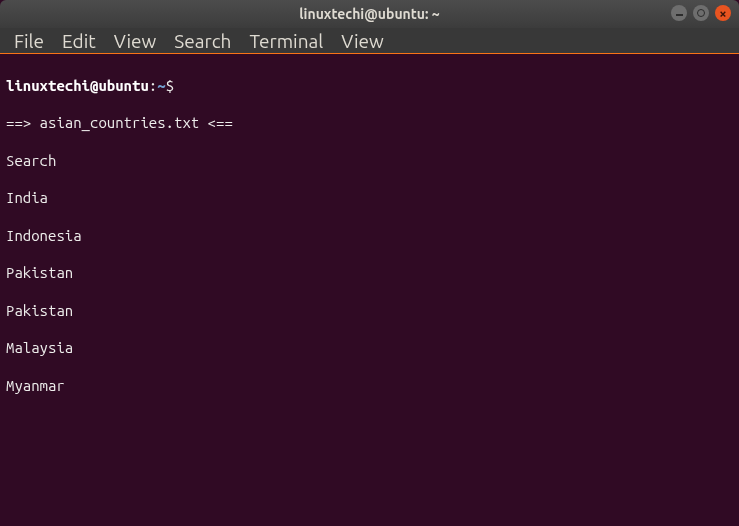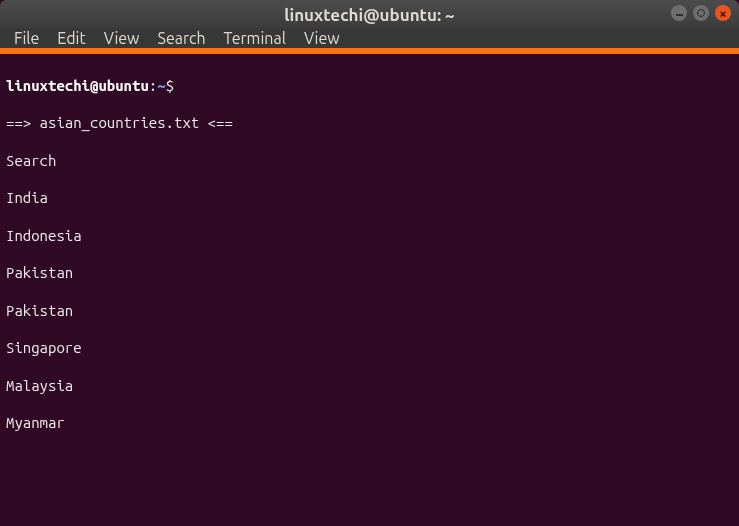--- a/index.html
+++ b/index.html
@@ -21,21 +21,21 @@
       display: flex;
       align-items: center;
       justify-content: center;
       position: relative;
       border-top-left-radius: 6px;
       border-top-right-radius: 6px;
     }
     .title {
       color: #dfdbd2;
       font-family: "Ubuntu", sans-serif;
-      font-size: 17px;
+      font-size: 14px;
       font-weight: bold;
     }
     .window-controls {
       position: absolute;
       right: 8px;
       top: 5px;
       display: flex;
       gap: 6px;
     }
     .window-btn {
@@ -53,23 +53,23 @@
     .btn-max::before { content: ""; width: 6px; height: 6px; border: 1.5px solid #2c2c2c; border-radius: 50%; }
     .btn-close::before { content: "×"; color: #3a1408; font-size: 13px; font-weight: bold; line-height: 0; }
     .menubar {
       height: 26px;
       background: #383838;
       display: flex;
       align-items: center;
       padding: 0 6px;
       gap: 2px;
       font-family: "Ubuntu", sans-serif;
-      font-size: 16px;
+      font-size: 19px;
       color: #dfdbd2;
-      border-bottom: 6px solid #f97316;
+      border-bottom: 1px solid #f97316;
     }
     .menu-item {
       padding: 3px 8px;
       cursor: pointer;
     }
     .terminal {
       padding: 4px 6px;
       color: #eeeeec;
       line-height: 1.25;
       white-space: pre;
@@ -101,21 +101,20 @@
 </div>
 
 <div class="terminal">
 <span class="line"><span class="prompt-user">linuxtechi@ubuntu</span><span class="prompt-sep">:</span><span class="prompt-path">~</span><span class="prompt-sep">$</span> <span></span></span>
 <span class="line">==&gt; asian_countries.txt &lt;==</span>
 <span class="line">Search</span>
 <span class="line">India</span>
 <span class="line">Indonesia</span>
 <span class="line">Pakistan</span>
 <span class="line">Pakistan</span>
-<span class="line">Singapore</span>
 <span class="line">Malaysia</span>
 <span class="line">Myanmar</span>
 
 <span class="line"></span>
 
 
 
 
 
 

